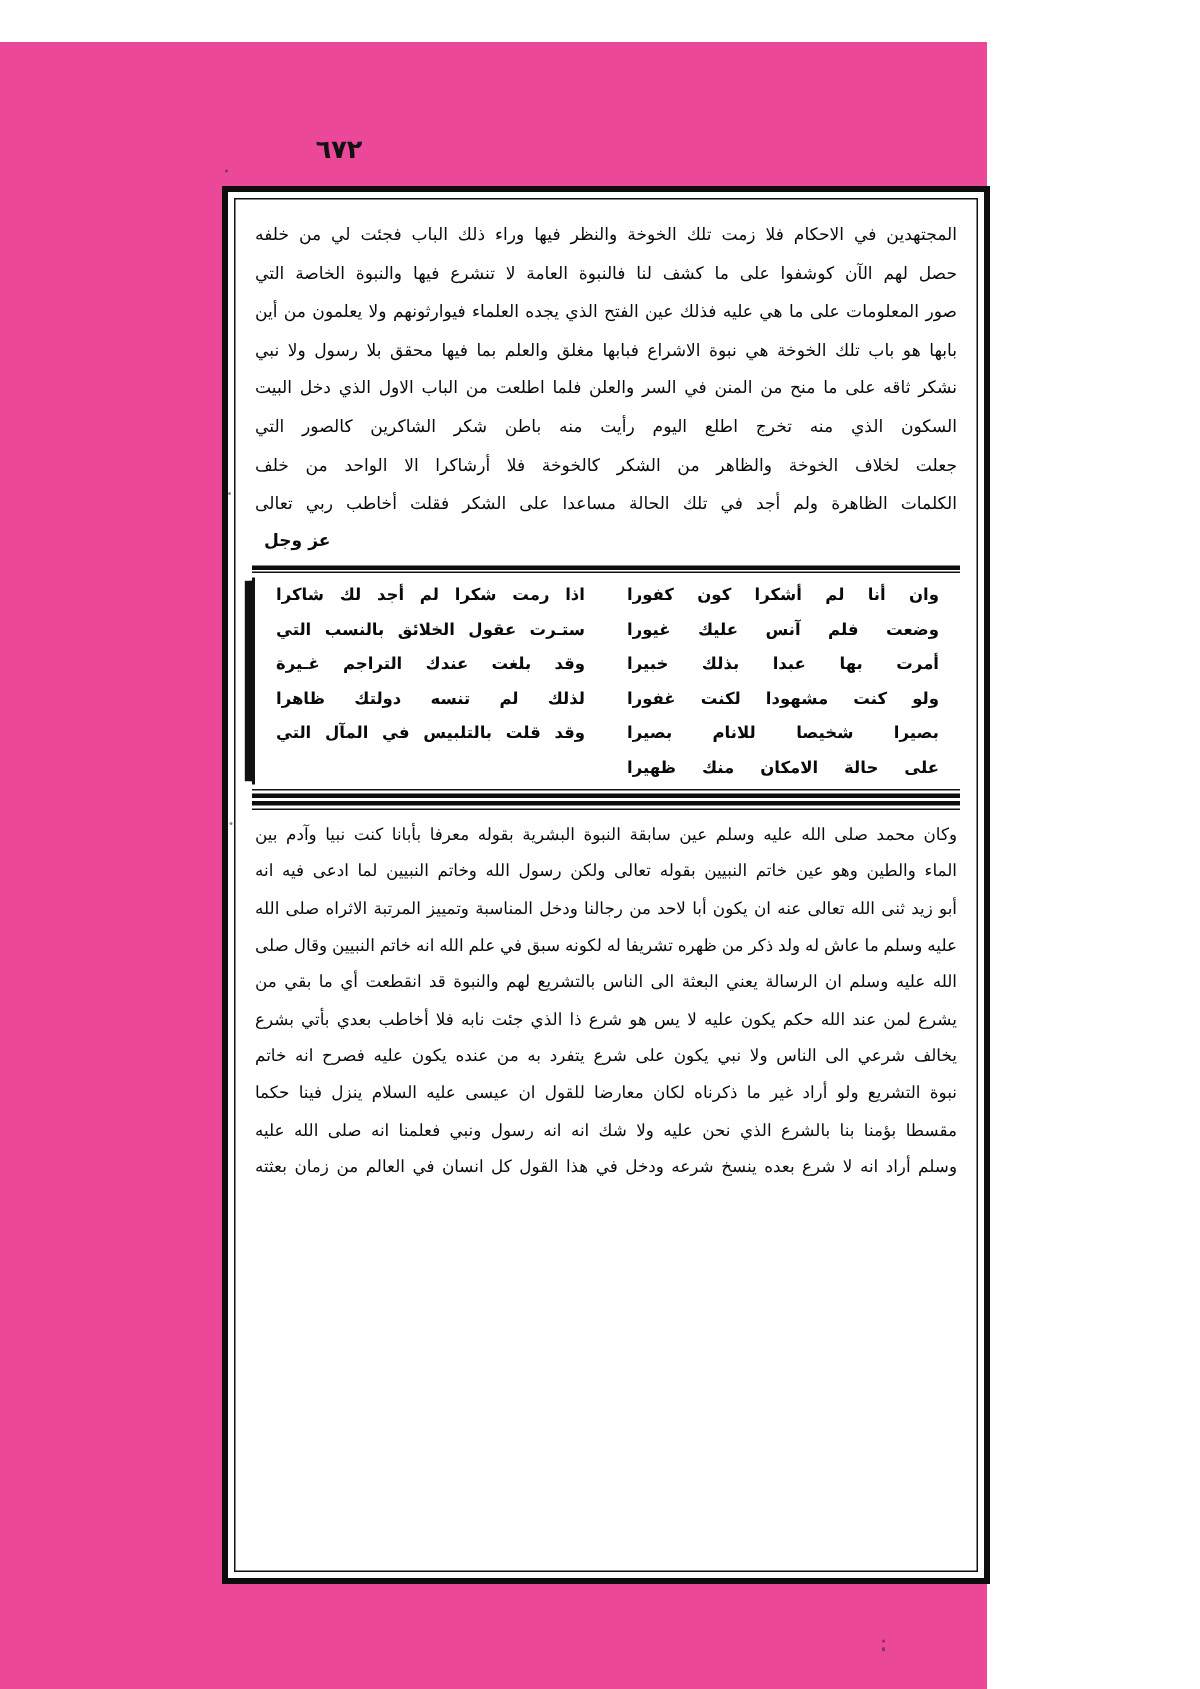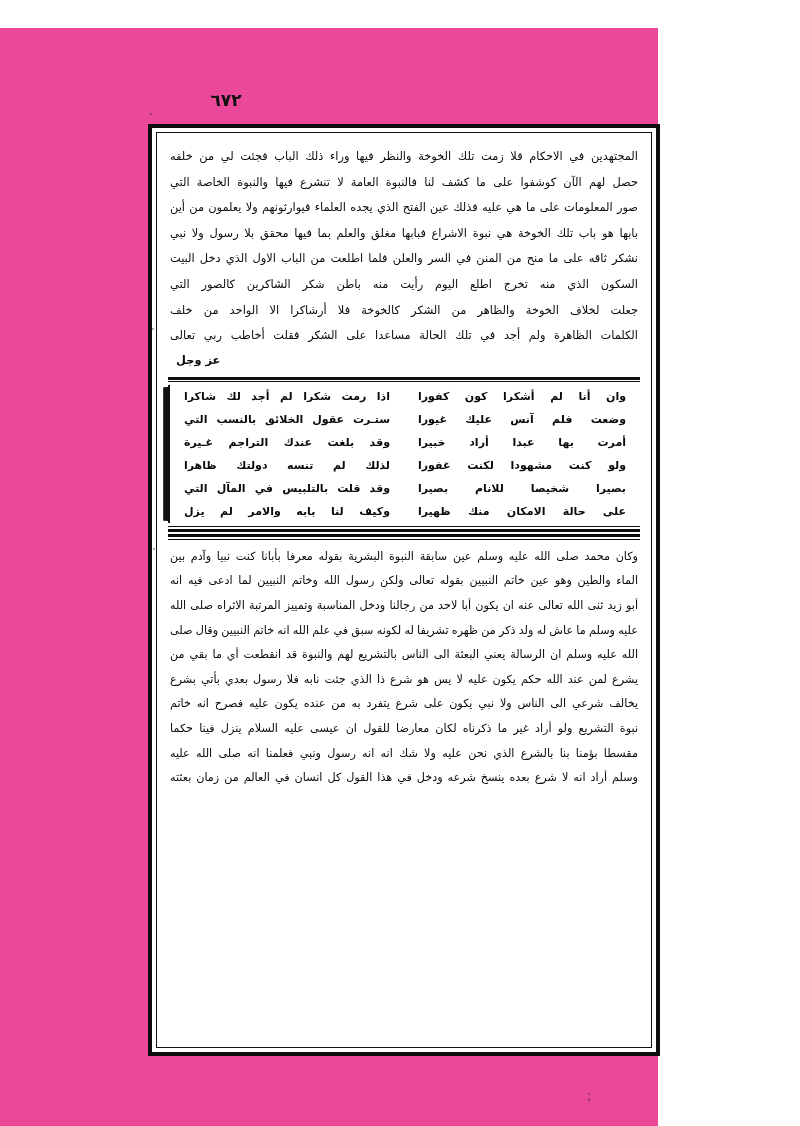--- a/index.html
+++ b/index.html
@@ -179,45 +179,44 @@
 
       <div class="poem-wrap">
         <div class="poem-table">
 
           <div class="poem-col right-col">
             <div class="poem-line">اذا رمت شكرا لم أجد لك شاكرا</div>
             <div class="poem-line">ستـرت عقول الخلائق بالنسب التي</div>
             <div class="poem-line">وقد بلغت عندك التراجم غـيرة</div>
             <div class="poem-line">لذلك لم تنسه دولتك ظاهرا</div>
             <div class="poem-line">وقد قلت بالتلبيس في المآل التي</div>
-            <div class="poem-line">وكيف لنا بابه والامر لم يزل</div>
           </div>
 
           <div class="poem-col left-col">
             <div class="poem-line">وان أنا لم أشكرا كون كفورا</div>
             <div class="poem-line">وضعت فلم آنس عليك غيورا</div>
-            <div class="poem-line">أمرت بها عبدا أراد خبيرا</div>
+            <div class="poem-line">أمرت بها عبدا بذلك خبيرا</div>
             <div class="poem-line">ولو كنت مشهودا لكنت غفورا</div>
             <div class="poem-line">بصيرا شخيصا للانام بصيرا</div>
             <div class="poem-line">على حالة الامكان منك ظهيرا</div>
           </div>
 
         </div>
       </div>
 
       <div class="body-divider"></div>
       <div class="body-divider-thin"></div>
 
       <div class="arabic-block block-body">
         <div>وكان محمد صلى الله عليه وسلم عين سابقة النبوة البشرية بقوله معرفا بأبانا كنت نبيا وآدم بين</div>
         <div>الماء والطين وهو عين خاتم النبيين بقوله تعالى ولكن رسول الله وخاتم النبيين لما ادعى فيه انه</div>
         <div>أبو زيد ثنى الله تعالى عنه ان يكون أبا لاحد من رجالنا ودخل المناسبة وتمييز المرتبة الاثراه صلى الله</div>
         <div>عليه وسلم ما عاش له ولد ذكر من ظهره تشريفا له لكونه سبق في علم الله انه خاتم النبيين وقال صلى</div>
         <div>الله عليه وسلم ان الرسالة يعني البعثة الى الناس بالتشريع لهم والنبوة قد انقطعت أي ما بقي من</div>
-        <div>يشرع لمن عند الله حكم يكون عليه لا يس هو شرع ذا الذي جئت نابه فلا رسول بعدي بأتي بشرع</div>
+        <div>يشرع لمن عند الله حكم يكون عليه لا يس هو شرع ذا الذي جئت نابه فلا أخاطب بعدي بأتي بشرع</div>
         <div>يخالف شرعي الى الناس ولا نبي يكون على شرع يتفرد به من عنده يكون عليه فصرح انه خاتم</div>
         <div>نبوة التشريع ولو أراد غير ما ذكرناه لكان معارضا للقول ان عيسى عليه السلام ينزل فينا حكما</div>
         <div>مقسطا بؤمنا بنا بالشرع الذي نحن عليه ولا شك انه انه رسول ونبي فعلمنا انه صلى الله عليه</div>
         <div>وسلم أراد انه لا شرع بعده ينسخ شرعه ودخل في هذا القول كل انسان في العالم من زمان بعثته</div>
 
       </div>
 
     </div>
   </div>
 

